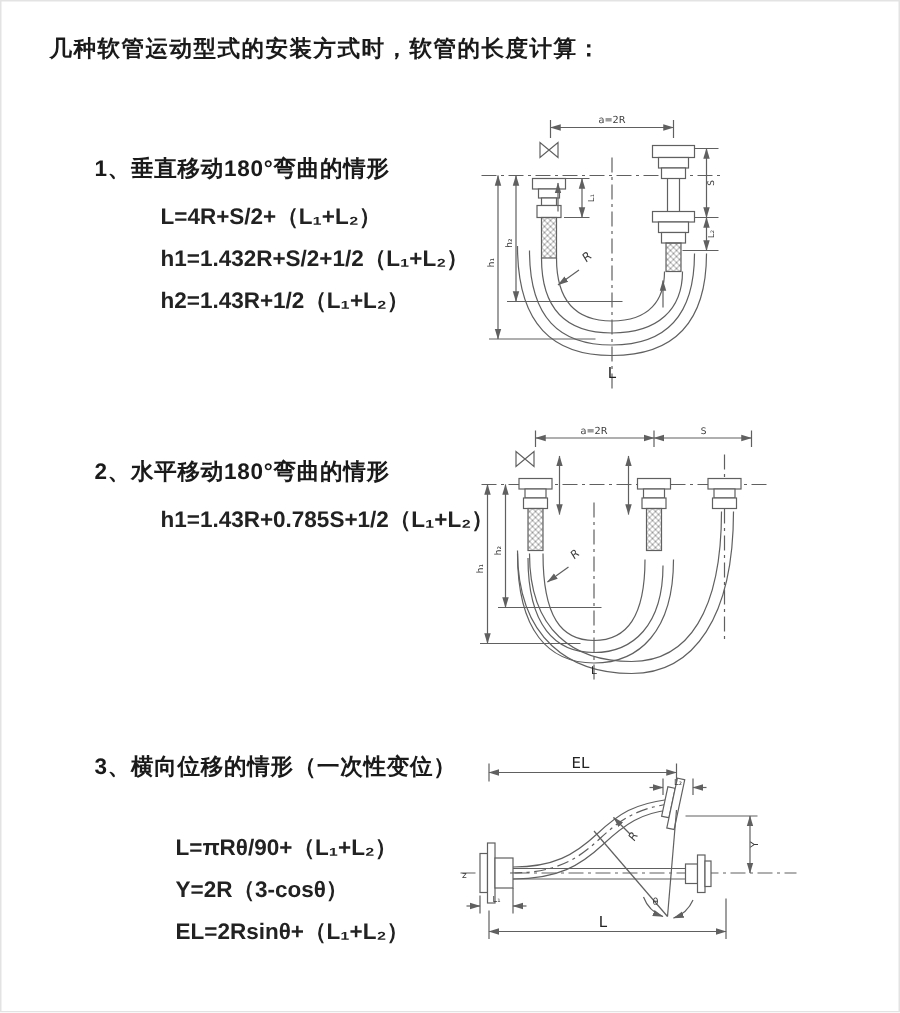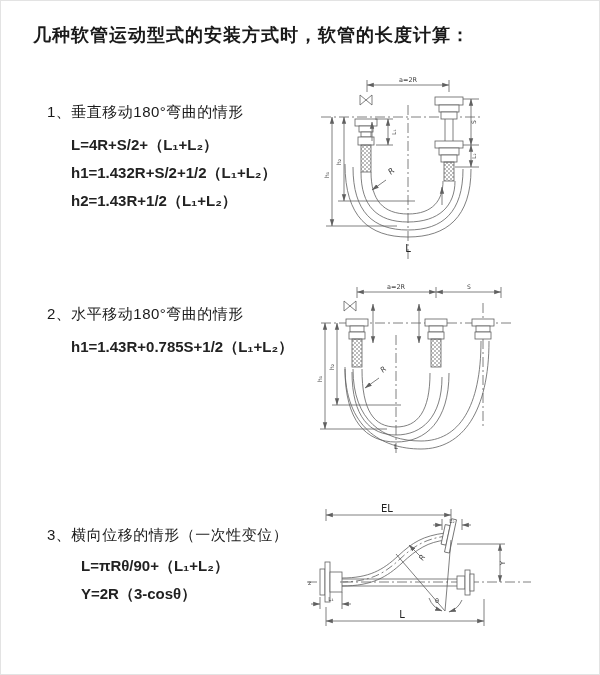--- a/index.html
+++ b/index.html
@@ -1,24 +1,24 @@
 <!DOCTYPE html>
 <html><head>
 <meta charset="utf-8">
 <style>
   html,body{margin:0;padding:0;background:#fff;}
   .page{
     position:relative;width:600px;height:675px;background:#ffffff;
     font-family:"Liberation Sans","DejaVu Sans",sans-serif;color:#1a1a1a;
     overflow:hidden;border:1px solid #e3e3e3;box-sizing:border-box;
   }
-  .title{position:absolute;left:32px;top:22px;font-size:18px;font-weight:700;letter-spacing:1px;}
-  .heading{position:absolute;font-size:15px;font-weight:400;letter-spacing:0.5px;}
+  .title{position:absolute;left:32px;top:22px;font-size:15px;font-weight:700;letter-spacing:1px;}
+  .heading{position:absolute;font-size:15px;font-weight:700;letter-spacing:0.5px;margin-left:16px;}
   .formulas{position:absolute;font-size:15px;font-weight:600;color:#222;}
-  .formula{line-height:28px;white-space:nowrap;}
+  .formula{line-height:28px;white-space:nowrap;margin-left:36px;}
   svg{position:absolute;overflow:visible;}
   svg text{font-family:"DejaVu Sans",sans-serif;fill:#3c3c3c;}
   .dimtext{font-size:6.5px;}
   .bigtext{font-size:10px;fill:#222;}
 </style>
 </head>
 <body>
 
 <div class="page">
 
@@ -29,24 +29,25 @@
     <div class="formula">L=4R+S/2+（L₁+L₂）</div>
     <div class="formula">h1=1.432R+S/2+1/2（L₁+L₂）</div>
     <div class="formula">h2=1.43R+1/2（L₁+L₂）</div>
   </div>
 
   <div class="heading" style="left:46px;top:304px">2、水平移动180°弯曲的情形</div>
   <div class="formulas" style="left:70px;top:332px">
     <div class="formula">h1=1.43R+0.785S+1/2（L₁+L₂）</div>
   </div>
 
-  <div class="heading" style="left:46px;top:525px">3、横向位移的情形（一次性变位）</div>
+  <div class="heading" style="left:46px;top:501px">3、横向位移的情形（一次性变位）</div>
   <div class="formulas" style="left:80px;top:551px">
     <div class="formula">L=πRθ/90+（L₁+L₂）</div>
     <div class="formula">Y=2R（3-cosθ）</div>
+    <div class="formula">EL=2Rsinθ+（L₁+L₂）</div>
   </div>
 
   <svg style="left:308px;top:68px" width="290" height="195" viewBox="0 0 290 195">
     <defs>
       <marker id="ah1" viewBox="0 0 10 10" refX="9.5" refY="5" markerWidth="9" markerHeight="9" orient="auto-start-reverse">
         <path d="M0,2L10,5L0,8Z" fill="#606060"></path>
       </marker>
       <pattern id="bp1" width="4" height="4" patternUnits="userSpaceOnUse">
         <path d="M0,0L4,4M4,0L0,4" stroke="#777" stroke-width="0.5"></path>
       </pattern>

